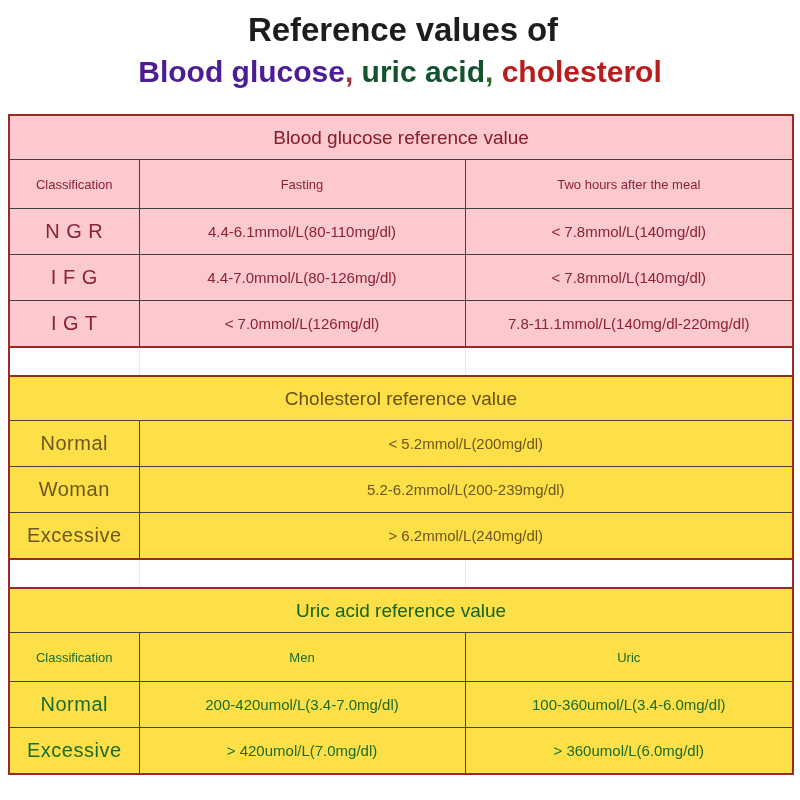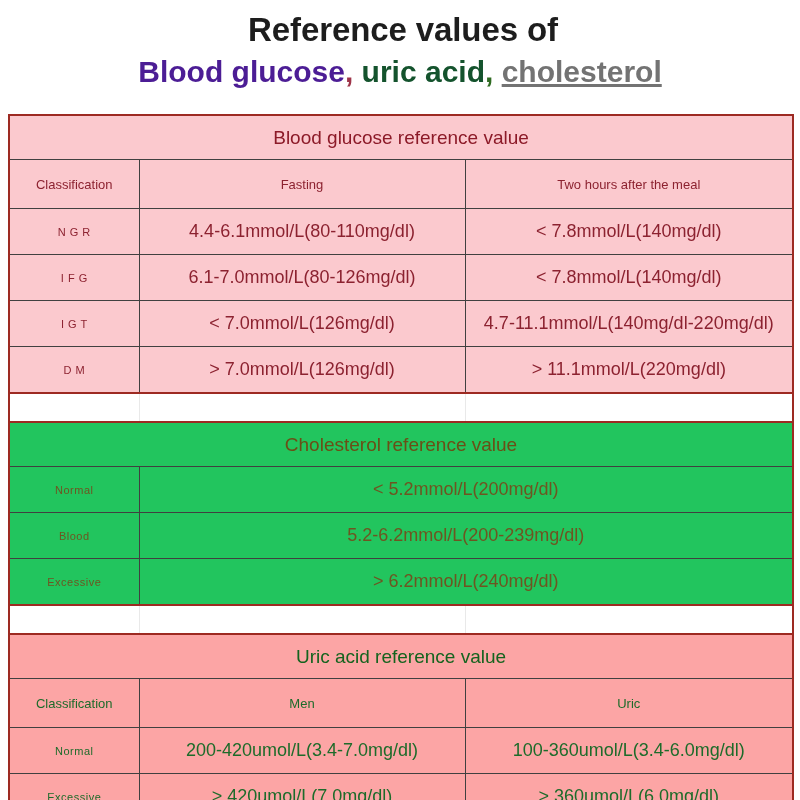--- a/index.html
+++ b/index.html
@@ -40,21 +40,21 @@
     padding-left: 6px;
   }
   .title-line2 {
     font-size: 30px;
     font-weight: 700;
     line-height: 40px;
     white-space: nowrap;
   }
   .title-line2 .seg-glucose { color: #4c1d95; }
   .title-line2 .seg-uric    { color: #14532d; }
-  .title-line2 .seg-chol    { color: #737373; text-decoration: underline; }
+  .title-line2 .seg-chol    { color: #b91c1c; }
   .title-line2 .seg-comma-1 { color: #9e3449; }
   .title-line2 .seg-comma-2 { color: #2f6b22; }
 
   
   .tables-wrap {
     position: absolute;
     left: 8px;
     top: 114px;
     width: 784px;
   }
@@ -82,48 +82,48 @@
   .title-cell {
     font-size: 19px;
     font-weight: 700;
     height: 43px;
   }
   .head-cell {
     font-size: 13px;
     height: 48px;
   }
   .data-cell {
-    font-size: 18px;
+    font-size: 15px;
     height: 45px;
   }
   .label-cell {
-    font-size: 11px;
+    font-size: 20px;
     letter-spacing: 0.5px;
   }
 
   
   .t-glucose td {
     background: #fbc9ce;
     color: #8c2230;
   }
   .t-glucose .title-cell { color: #8c1a28; }
   .t-glucose td { border-color: #4a3330; }
 
   
   .t-chol td {
-    background: #22c55e;
+    background: #fde047;
     color: #6e5521;
     margin-top: 28px;
   }
   .t-chol .title-cell { color: #6a4f16; }
   .t-chol td { border-color: #3f3a25; }
 
   
   .t-uric td {
-    background: #fca5a5;
+    background: #fde047;
     color: #1d6b2a;
     margin-top: 24px;
   }
   .t-uric .title-cell { color: #14631e; }
   .t-uric td { border-color: #2f4434; }
 
   
   .spacer-band {
     width: 784px;
     border-left: 2px solid #9d2a22;
@@ -167,32 +167,27 @@
           <td class="head-cell">Fasting</td>
           <td class="head-cell">Two hours after the meal</td>
         </tr>
         <tr>
           <td class="data-cell label-cell">N G R</td>
           <td class="data-cell">4.4-6.1mmol/L(80-110mg/dl)</td>
           <td class="data-cell">&lt; 7.8mmol/L(140mg/dl)</td>
         </tr>
         <tr>
           <td class="data-cell label-cell">I F G</td>
-          <td class="data-cell">6.1-7.0mmol/L(80-126mg/dl)</td>
+          <td class="data-cell">4.4-7.0mmol/L(80-126mg/dl)</td>
           <td class="data-cell">&lt; 7.8mmol/L(140mg/dl)</td>
         </tr>
         <tr>
           <td class="data-cell label-cell">I G T</td>
           <td class="data-cell">&lt; 7.0mmol/L(126mg/dl)</td>
-          <td class="data-cell">4.7-11.1mmol/L(140mg/dl-220mg/dl)</td>
-        </tr>
-        <tr>
-          <td class="data-cell label-cell">D M</td>
-          <td class="data-cell">&gt; 7.0mmol/L(126mg/dl)</td>
-          <td class="data-cell">&gt; 11.1mmol/L(220mg/dl)</td>
+          <td class="data-cell">7.8-11.1mmol/L(140mg/dl-220mg/dl)</td>
         </tr>
       </tbody>
     </table>
 
     <table class="spacer-band">
       <colgroup>
           <col class="c1">
           <col class="c2">
           <col class="c3">
         </colgroup>
@@ -212,21 +207,21 @@
         </colgroup>
       <tbody>
         <tr>
           <td class="title-cell" colspan="2">Cholesterol reference value</td>
         </tr>
         <tr>
           <td class="data-cell label-cell">Normal</td>
           <td class="data-cell">&lt; 5.2mmol/L(200mg/dl)</td>
         </tr>
         <tr>
-          <td class="data-cell label-cell">Blood</td>
+          <td class="data-cell label-cell">Woman</td>
           <td class="data-cell">5.2-6.2mmol/L(200-239mg/dl)</td>
         </tr>
         <tr>
           <td class="data-cell label-cell">Excessive</td>
           <td class="data-cell">&gt; 6.2mmol/L(240mg/dl)</td>
         </tr>
       </tbody>
     </table>
 
     <table class="spacer-band">

